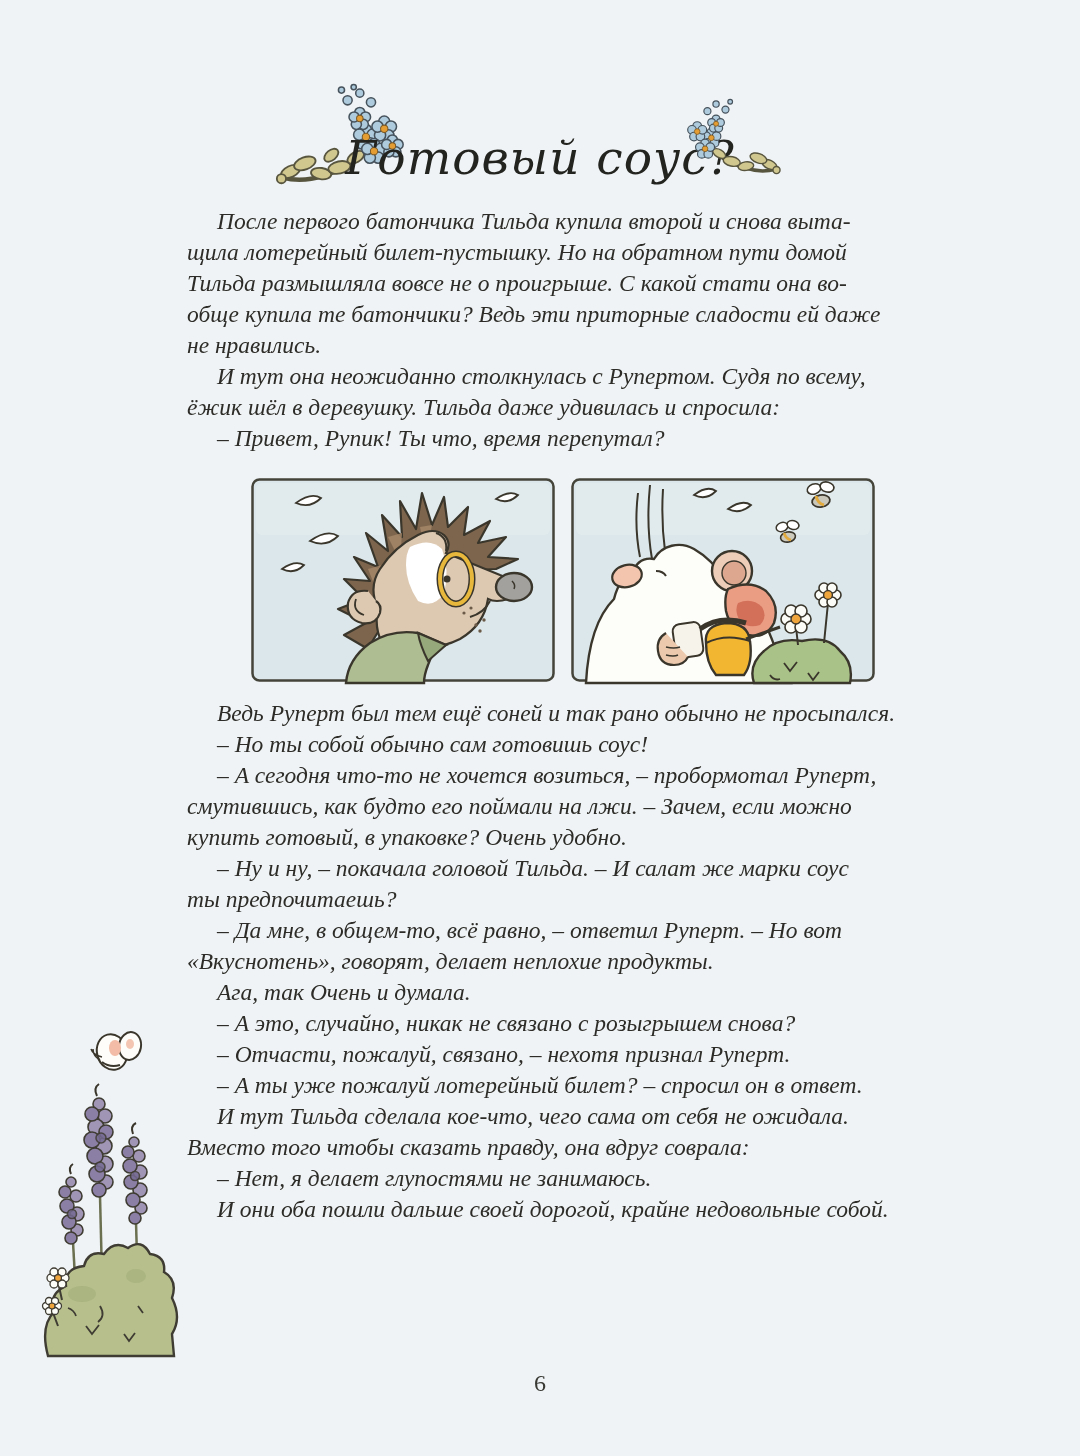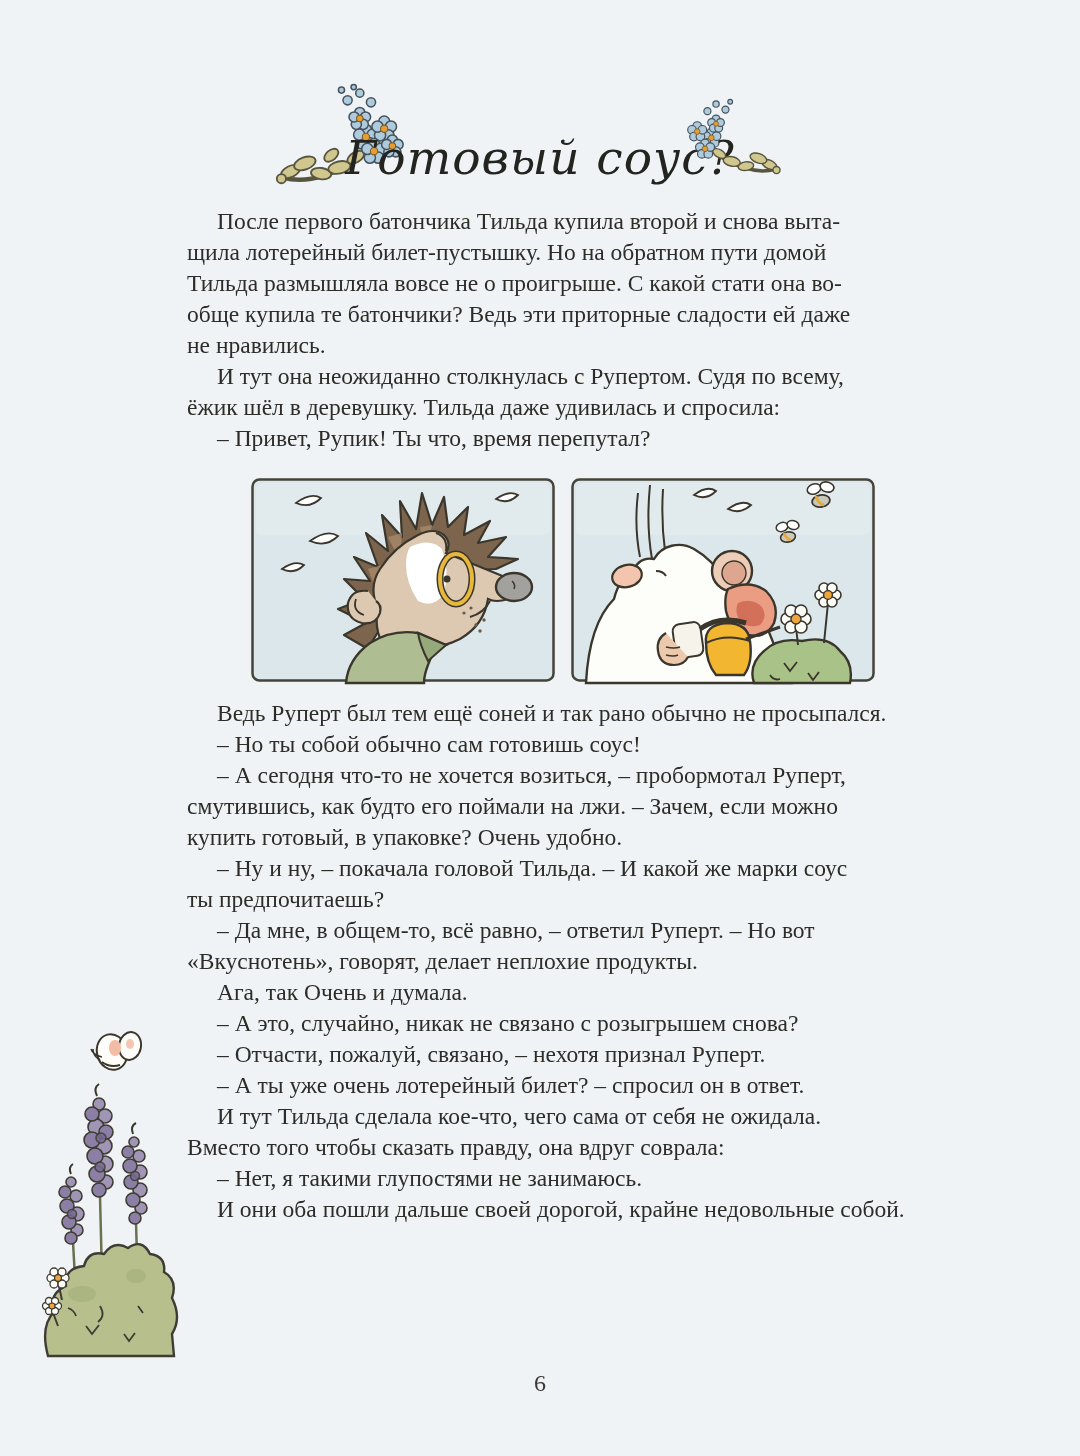--- a/index.html
+++ b/index.html
@@ -13,21 +13,21 @@
   .title {
     position:absolute; top:130px; left:540px; transform:translateX(-50%);
     font-family:"DejaVu Serif", serif; font-style:italic;
     font-size:47px; color:#23231f; letter-spacing:1px; white-space:nowrap;
   }
   .ornament { position:absolute; }
   #orn-left  { left:274px; top:84px;  width:138px; height:114px; }
   #orn-right { left:676px; top:88px;  width:106px; height:106px; transform:scaleX(-1); }
   .text-block {
     position:absolute; left:187px; width:720px;
-    font-size:23.5px; line-height:31px; color:#2d2c28;
+    font-size:23.5px; line-height:31px; color:#2d2c28;font-style:italic;
   }
   #text-before { top:206px; }
   #text-after  { top:698px; }
   .para { white-space:pre; text-indent:30px; }
   .panel { position:absolute; top:477px; width:306px; height:206px; }
   #panel-hedgehog { left:250px; }
   #panel-mouse    { left:570px; }
   .panel svg, .ornament svg, #lavender svg { display:block; width:100%; height:100%; overflow:visible; }
   #lavender { position:absolute; left:42px; top:1024px; width:140px; height:332px; }
   .page-number {
@@ -269,31 +269,31 @@
       </g>
     </svg>
   </div>
 
   <div class="text-block" id="text-after">
     <div class="para">Ведь Руперт был тем ещё соней и так рано обычно не просыпался.</div>
     <div class="para">– Но ты собой обычно сам готовишь соус!</div>
     <div class="para">– А сегодня что-то не хочется возиться, – пробормотал Руперт,
 смутившись, как будто его поймали на лжи. – Зачем, если можно
 купить готовый, в упаковке? Очень удобно.</div>
-    <div class="para">– Ну и ну, – покачала головой Тильда. – И какой же марки соус
+    <div class="para">– Ну и ну, – покачала головой Тильда. – И салат же марки соус
 ты предпочитаешь?</div>
     <div class="para">– Да мне, в общем-то, всё равно, – ответил Руперт. – Но вот
 «Вкуснотень», говорят, делает неплохие продукты.</div>
     <div class="para">Ага, так Очень и думала.</div>
     <div class="para">– А это, случайно, никак не связано с розыгрышем снова?</div>
     <div class="para">– Отчасти, пожалуй, связано, – нехотя признал Руперт.</div>
-    <div class="para">– А ты уже очень лотерейный билет? – спросил он в ответ.</div>
+    <div class="para">– А ты уже пожалуй лотерейный билет? – спросил он в ответ.</div>
     <div class="para">И тут Тильда сделала кое-что, чего сама от себя не ожидала.
 Вместо того чтобы сказать правду, она вдруг соврала:</div>
-    <div class="para">– Нет, я такими глупостями не занимаюсь.</div>
+    <div class="para">– Нет, я делает глупостями не занимаюсь.</div>
     <div class="para">И они оба пошли дальше своей дорогой, крайне недовольные собой.</div>
   </div>
 
   <div id="lavender">
     <svg viewBox="0 0 140 332">
       <g>
         <ellipse cx="70" cy="28" rx="15" ry="18" transform="rotate(-15 70 28)" fill="#fefdf9" stroke="#3a362c" stroke-width="2"></ellipse>
         <ellipse cx="88" cy="22" rx="11" ry="14" transform="rotate(10 88 22)" fill="#fefdf9" stroke="#3a362c" stroke-width="2"></ellipse>
         <ellipse cx="73" cy="24" rx="6" ry="8" fill="#f2bca6"></ellipse>
         <ellipse cx="88" cy="20" rx="4" ry="5" fill="#f2bca6" opacity="0.85"></ellipse>

